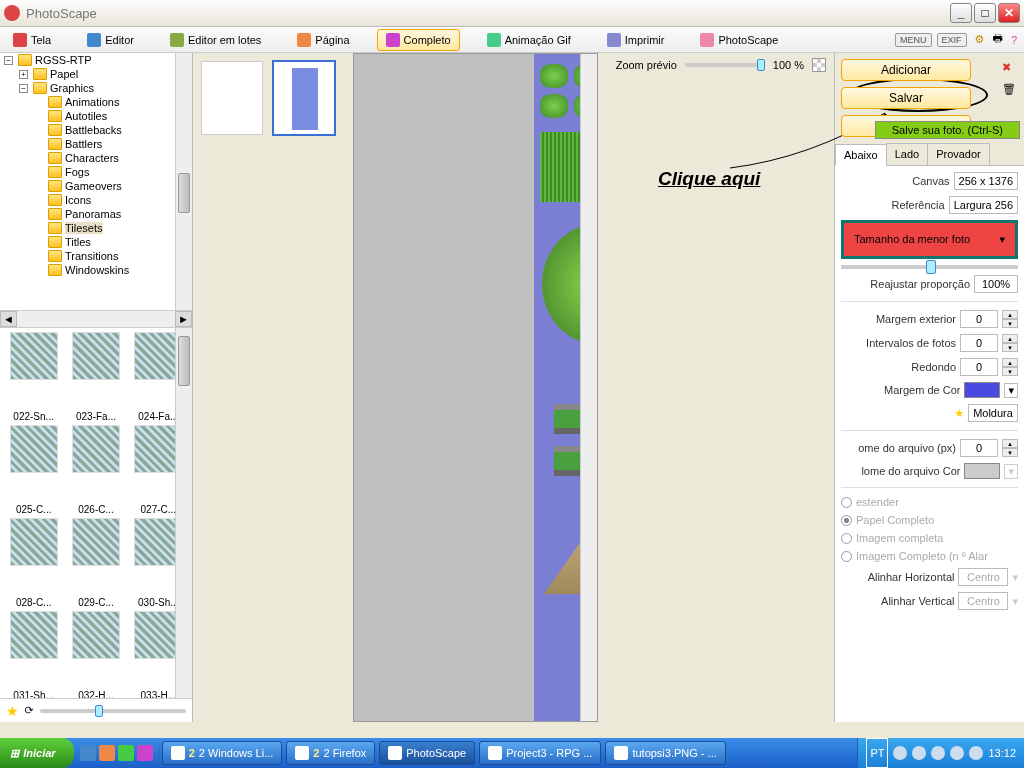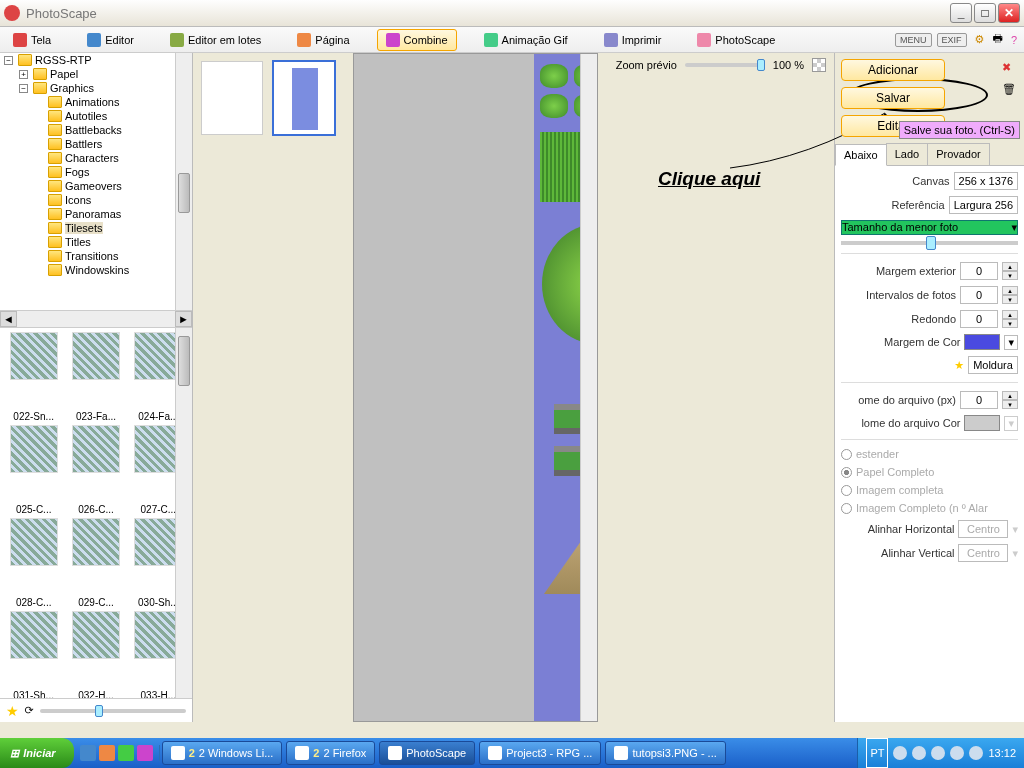--- a/index.html
+++ b/index.html
@@ -80,37 +80,37 @@
 
 .zoombar { height: 24px; display:flex; align-items:center; justify-content:center; gap:8px; padding:0 8px; }
 .zoombar .sld { width:80px; height:4px; background:#ccc; position:relative; border-radius:2px; }
 .zoombar .sld .kn { position:absolute; right:0; top:-4px; width:8px; height:12px; background:#aef; border:1px solid #48c; border-radius:2px; }
 .zoombar .chk { width:14px; height:14px; background:repeating-conic-gradient(#ccc 0 25%,#fff 0 50%) 0 0/8px 8px; border:1px solid #999; }
 
 
 .right { width: 190px; border-left:1px solid #bbb; background:#ece9d8; display:flex; flex-direction:column; }
 .right .top { padding: 6px; display:flex; flex-direction:column; gap:6px; position:relative; }
 .rbtn { height:22px; border:1px solid #f5a500; border-radius:4px; background:linear-gradient(#fff8e0,#ffe8a0); text-align:center; line-height:20px; cursor:pointer; font-size:12px; }
-.rbtn.wide { width: 104px; }
-.right .tooltip { position:absolute; right:4px; top:68px; background:#f0abfc; border:1px solid #888; padding:2px 4px; font-size:11px; z-index:5; }
+.rbtn.wide { width: 130px; }
+.right .tooltip { position:absolute; right:4px; top:68px; background:#84cc16; border:1px solid #888; padding:2px 16px; font-size:11px; z-index:5; }
 .right .top .iconcol { position:absolute; right:6px; top:8px; display:flex; flex-direction:column; gap:6px; }
 .right .top .smico { width:16px; height:16px; cursor:pointer; }
 
 .tabs { display:flex; border-bottom:1px solid #bbb; }
 .tab { padding:4px 8px; border:1px solid #bbb; border-bottom:none; background:#ece9d8; cursor:pointer; font-size:11px; margin-right:-1px; }
 .tab.active { background:#fff; border-bottom:1px solid #fff; position:relative; top:1px; }
 
 .props { flex:1; background:#fff; padding:6px; display:flex; flex-direction:column; gap:6px; overflow:hidden; }
 .prow { display:flex; align-items:center; gap:4px; justify-content:flex-end; }
 .prow label { flex:1; text-align:right; font-size:11px; color:#333; }
 .prow .val { border:1px solid #bbb; padding:2px 4px; min-width:60px; text-align:center; background:#fff; font-size:11px; }
 .prow .spin { width:38px; border:1px solid #bbb; padding:2px; text-align:center; background:#fff; }
 .prow .spbtn { width:16px; display:flex; flex-direction:column; }
 .prow .spbtn div { height:9px; border:1px solid #bbb; background:#eee; font-size:7px; text-align:center; line-height:7px; }
-.prow .drop { flex:1; border:1px solid #0f766e; padding:0; background:#22c55e; display:flex; justify-content:space-between; }
+.prow .drop { flex:1; border:3px solid #0f766e; padding:10px; background:#ef4444; display:flex; justify-content:space-between; }
 .prow .color { width:36px; height:16px; background:#4a4ae0; border:1px solid #888; }
 .hr { height:1px; background:#ddd; margin:2px 0; }
 .props .disabled { color:#aaa; }
 .radio { display:flex; align-items:center; gap:4px; }
 .radio .r { width:11px; height:11px; border:1px solid #999; border-radius:50%; }
 
 
 .taskbar { position:absolute; bottom:0; left:0; right:0; height:30px; background:linear-gradient(#3a8de8,#1a5fc8); display:flex; align-items:center; }
 .start { height:30px; padding:0 18px 0 10px; background:linear-gradient(#5fcf3a,#2a8a18); color:#fff; font-weight:bold; font-size:13px; font-style:italic; display:flex; align-items:center; gap:4px; border-radius:0 12px 12px 0; }
 .task { height:24px; margin:0 2px; padding:0 8px; background:linear-gradient(#5aa8f0,#2a6fc8); border:1px solid #1a4a98; border-radius:3px; color:#fff; display:flex; align-items:center; gap:4px; font-size:11px; max-width:130px; white-space:nowrap; overflow:hidden; cursor:pointer; }
@@ -146,21 +146,21 @@
       <div class="tbtn">
         <span class="ico" style="background:#8a4"></span>
         <span>Editor em lotes</span>
       </div>
       <div class="tbtn">
         <span class="ico" style="background:#e84"></span>
         <span>Página</span>
       </div>
       <div class="tbtn active">
         <span class="ico" style="background:#c4c"></span>
-        <span>Combine</span>
+        <span>Completo</span>
       </div>
       <div class="tbtn">
         <span class="ico" style="background:#4c8"></span>
         <span>Animação Gif</span>
       </div>
       <div class="tbtn">
         <span class="ico" style="background:#88c"></span>
         <span>Imprimir</span>
       </div>
       <div class="tbtn">
@@ -442,20 +442,24 @@
           <div class="drop">
             <span>Tamanho da menor foto</span>
             <span>▾</span>
           </div>
         </div>
       <div class="prow">
           <div style="flex:1;height:4px;background:#ccc;position:relative">
             <div style="position:absolute;left:48%;top:-5px;width:10px;height:14px;background:#aef;border:1px solid #48c;border-radius:2px"></div>
           </div>
         </div>
+      <div class="prow">
+          <label>Reajustar proporção</label>
+          <div class="val" style="min-width:44px">100%</div>
+        </div>
       <div class="hr"></div>
       <div class="prow">
           <label>Margem exterior</label>
           <div class="spin">0</div>
           <div class="spbtn">
             <div>▴</div>
             <div>▾</div>
           </div>
         </div>
       <div class="prow">

